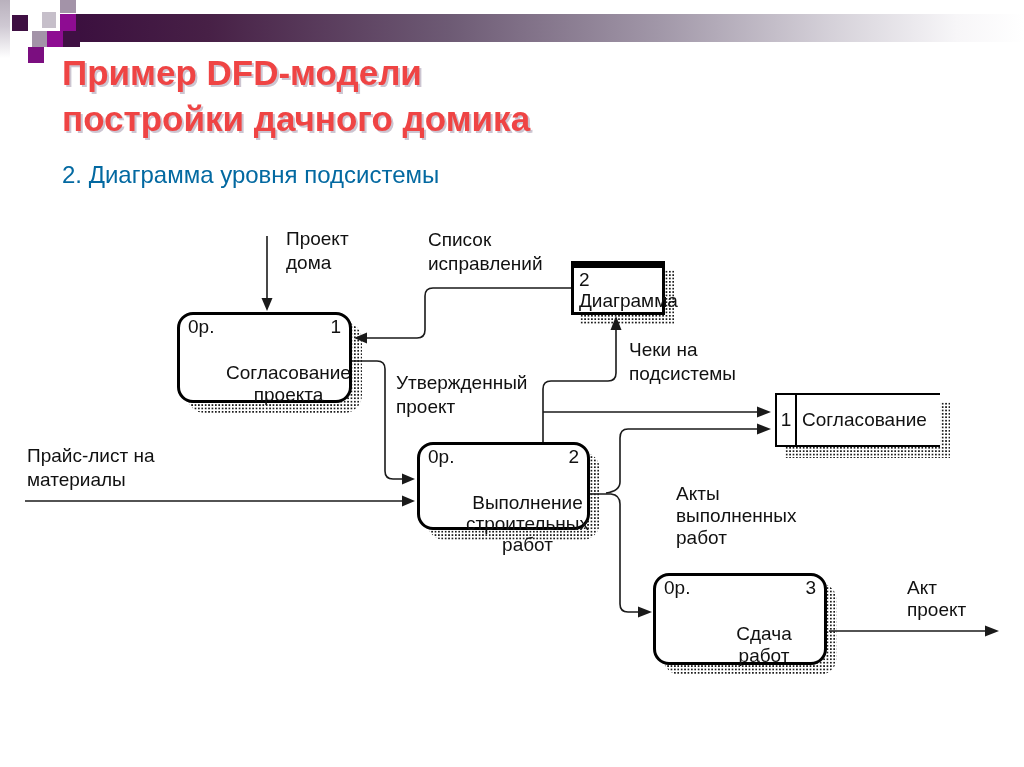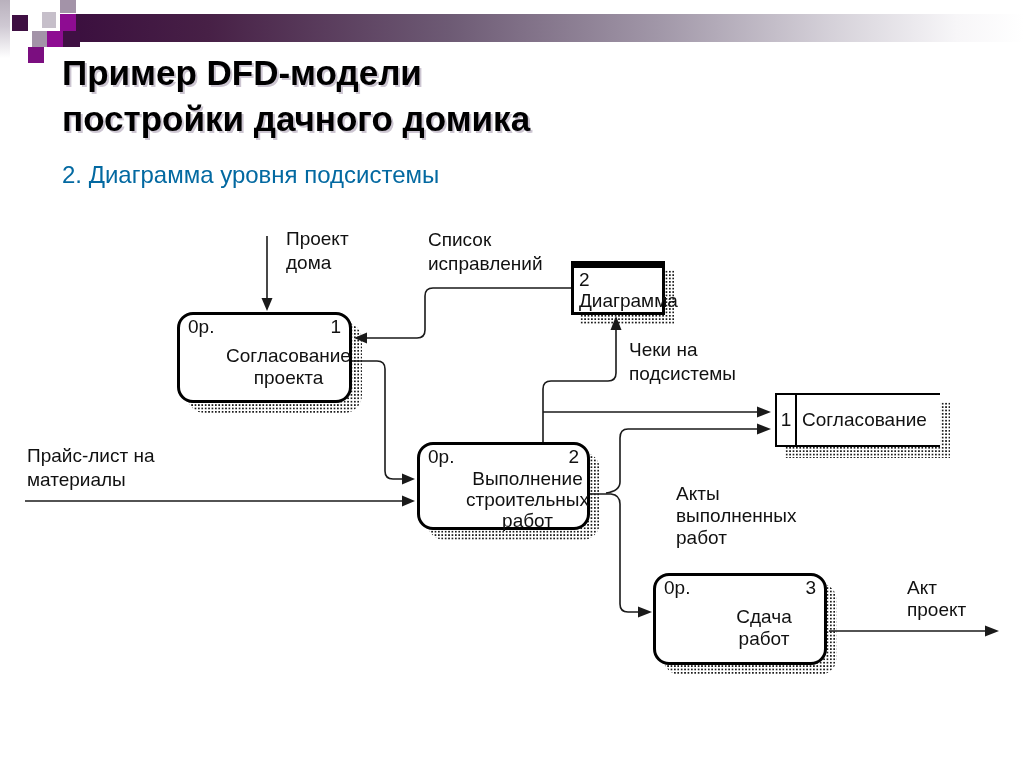--- a/index.html
+++ b/index.html
@@ -10,38 +10,38 @@
   
   .decor{position:absolute;}
   #left-strip{left:0;top:0;width:10px;height:58px;
     background:linear-gradient(180deg,#b9b1bd 0%,#cfc9d3 45%,#ffffff 100%);}
   #top-bar{left:63px;top:14px;width:961px;height:28px;
     background:linear-gradient(90deg,#3a0e3e 0%,#472046 15%,#6d5a74 40%,#a197a8 62%,#d5d1d9 80%,#f7f6f8 93%,#ffffff 100%);}
   .sq{position:absolute;}
   
   #page-title{
     position:absolute;left:62px;top:50px;width:720px;
-    font-size:35px;line-height:46px;font-weight:700;color:#000000;
+    font-size:35px;line-height:46px;font-weight:700;color:#ef4444;
     text-shadow:2px 2px 0 #ccc5d1;white-space:pre-line;
   }
   #page-subtitle{
     position:absolute;left:62px;top:160px;font-size:24px;line-height:30px;color:#0369a1;
   }
   .preline{white-space:pre-line;}
   
   .shadow{
     position:absolute;z-index:1;
     background-image:radial-gradient(#1c1c1c 0.9px,transparent 1.15px);
     background-size:3.4px 3.4px;
   }
   .shadow.rounded{border-radius:18px;}
   #flow-layer{position:absolute;left:0;top:0;z-index:2;}
   .process{
     position:absolute;z-index:3;background:#fff;border:3px solid #000;border-radius:16px;
-    display:flex;flex-direction:column;font-size:19px;box-sizing:border-box;
+    display:flex;flex-direction:column;font-size:19px;box-sizing:border-box;gap:24px;
   }
   .process .hdr{display:flex;justify-content:space-between;padding:1px 8px 0 8px;line-height:22px;}
   .process .body{
     flex:1;display:flex;align-items:center;justify-content:center;
     text-align:center;line-height:22px;padding-bottom:5px;margin-left:48px;
   }
   .entity{
     position:absolute;z-index:3;background:#fff;border:3px solid #000;border-top-width:7px;
     box-sizing:border-box;font-size:19px;line-height:21px;padding:1px 0 0 5px;
   }
@@ -139,20 +139,22 @@
 
   <div class="store" style="left:775px;top:393px;width:165px;height:54px;">
     <div class="cell">1</div>
     <div class="name">Согласование</div>
   </div>
 
   <div class="flow-label" style="left:286px;top:227px;">Проект
 дома</div>
   <div class="flow-label" style="left:428px;top:228px;">Список
 исправлений</div>
+  <div class="flow-label" style="left:396px;top:371px;">Утвержденный
+проект</div>
   <div class="flow-label" style="left:27px;top:444px;">Прайс-лист на
 материалы</div>
   <div class="flow-label" style="left:629px;top:338px;">Чеки на
 подсистемы</div>
   <div class="flow-label" style="left:676px;top:483px;line-height:22px;">Акты
 выполненных
 работ</div>
   <div class="flow-label" style="left:907px;top:577px;line-height:22px;">Акт
 проект</div>
 

